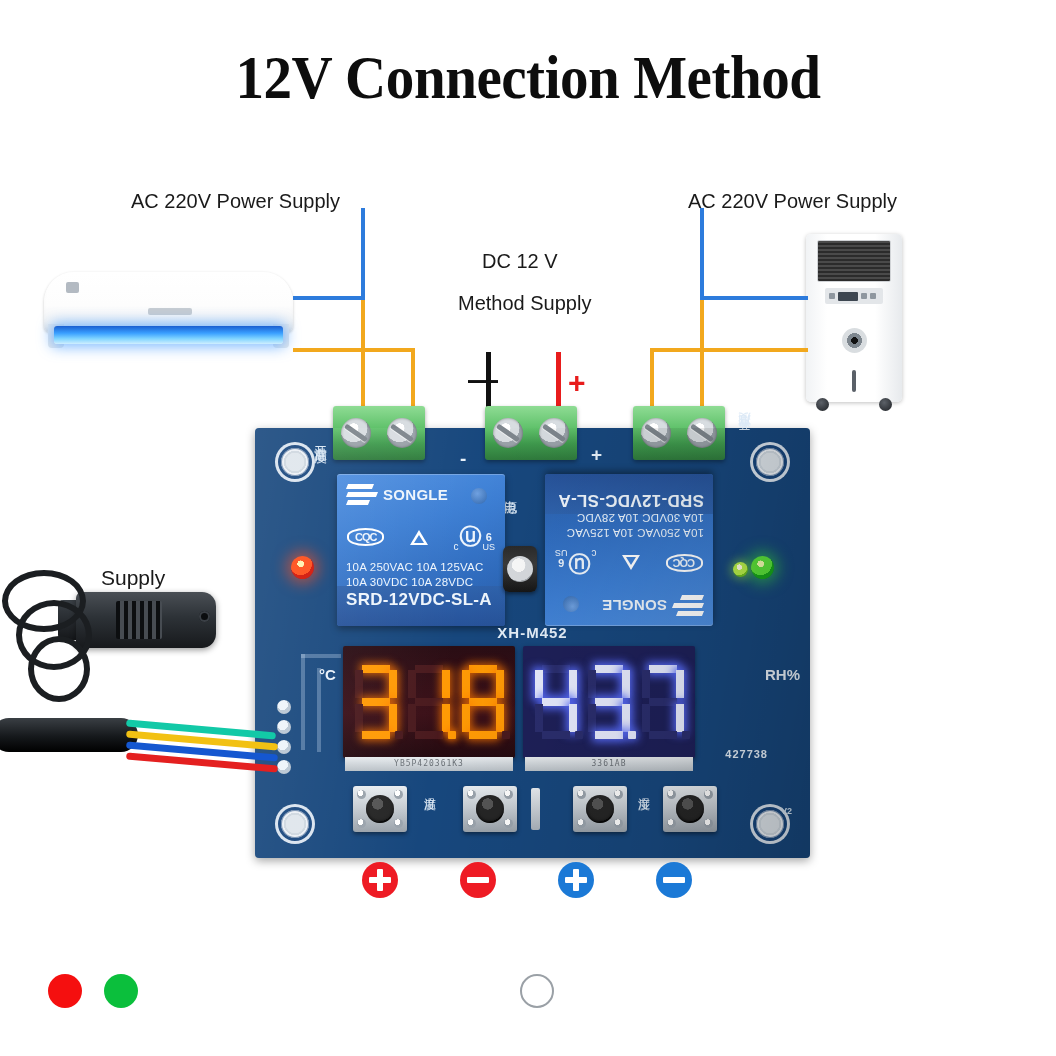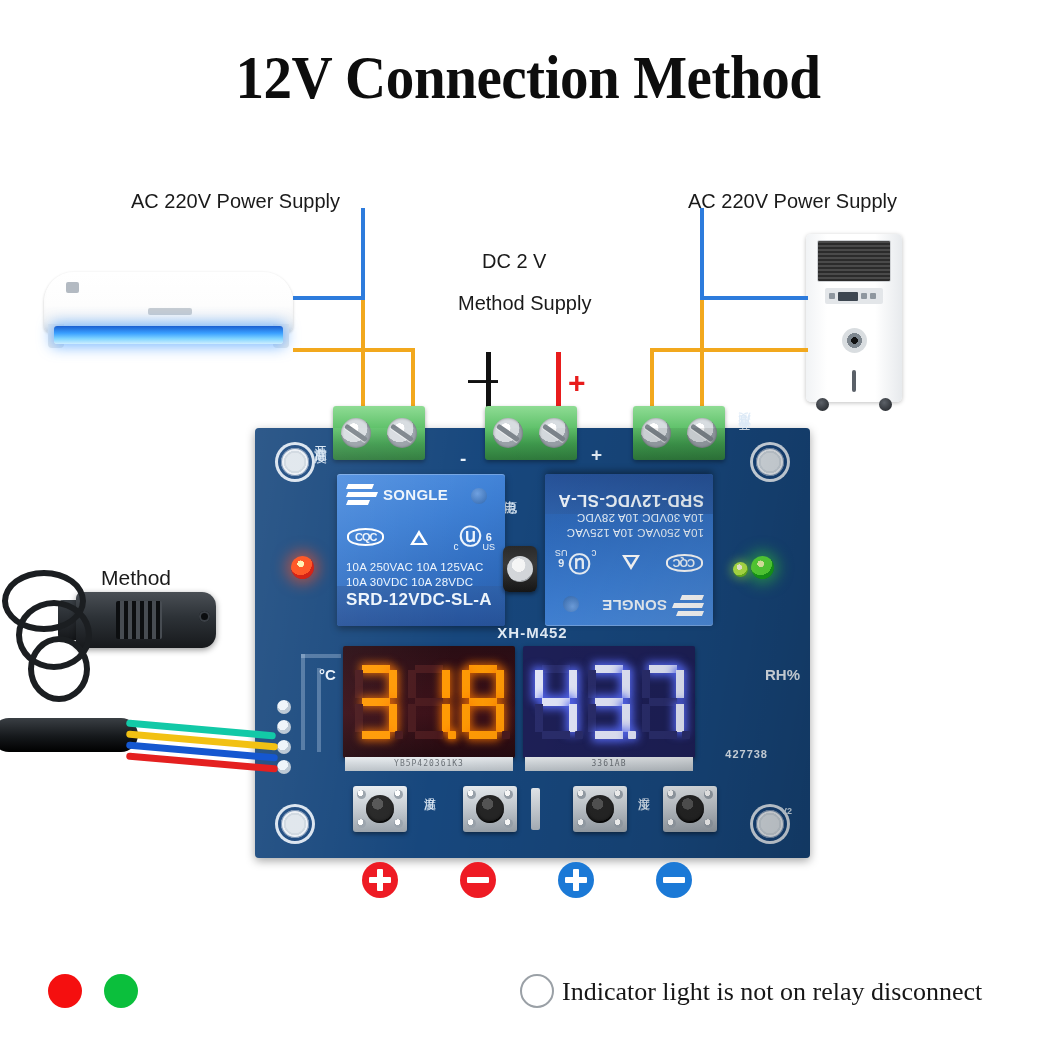--- a/index.html
+++ b/index.html
@@ -374,23 +374,23 @@
 </style>
 </head>
 <body>
 
 <div id="stage">
 
   <div class="title">12V Connection Method</div>
 
   <div class="lbl lbl-ac-left">AC 220V Power Supply</div>
   <div class="lbl lbl-ac-right">AC 220V Power Supply</div>
-  <div class="lbl lbl-dc1">DC 2 V</div>
+  <div class="lbl lbl-dc1">DC 12 V</div>
   <div class="lbl lbl-dc2">Method Supply</div>
-  <div class="lbl lbl-sensor">Method</div>
+  <div class="lbl lbl-sensor">Supply</div>
 
   <div class="ac-unit">
     <div class="ac-body">
       <div class="ac-logo"></div>
       <div class="ac-brand"></div>
     </div>
     <div class="ac-foot l"></div>
     <div class="ac-foot r"></div>
     <div class="ac-vent"></div>
   </div>
@@ -656,15 +656,14 @@
   <div class="cable-jacket"></div>
 
   <div class="sw" style="left:126px; top:726px; width:150px; background:#12c9a7; transform:rotate(5deg);"></div>
   <div class="sw" style="left:126px; top:737px; width:152px; background:#f2c113; transform:rotate(5deg);"></div>
   <div class="sw" style="left:126px; top:748px; width:152px; background:#1557d0; transform:rotate(5deg);"></div>
   <div class="sw" style="left:126px; top:759px; width:152px; background:#e42020; transform:rotate(5deg);"></div>
 
   <div class="legend-dot red"></div>
   <div class="legend-dot green"></div>
   <div class="legend-dot hollow"></div>
-  <div class="legend-text two">Indicator light is not on  relay disconnect</div>
 
 </div>
 
 </body></html>

